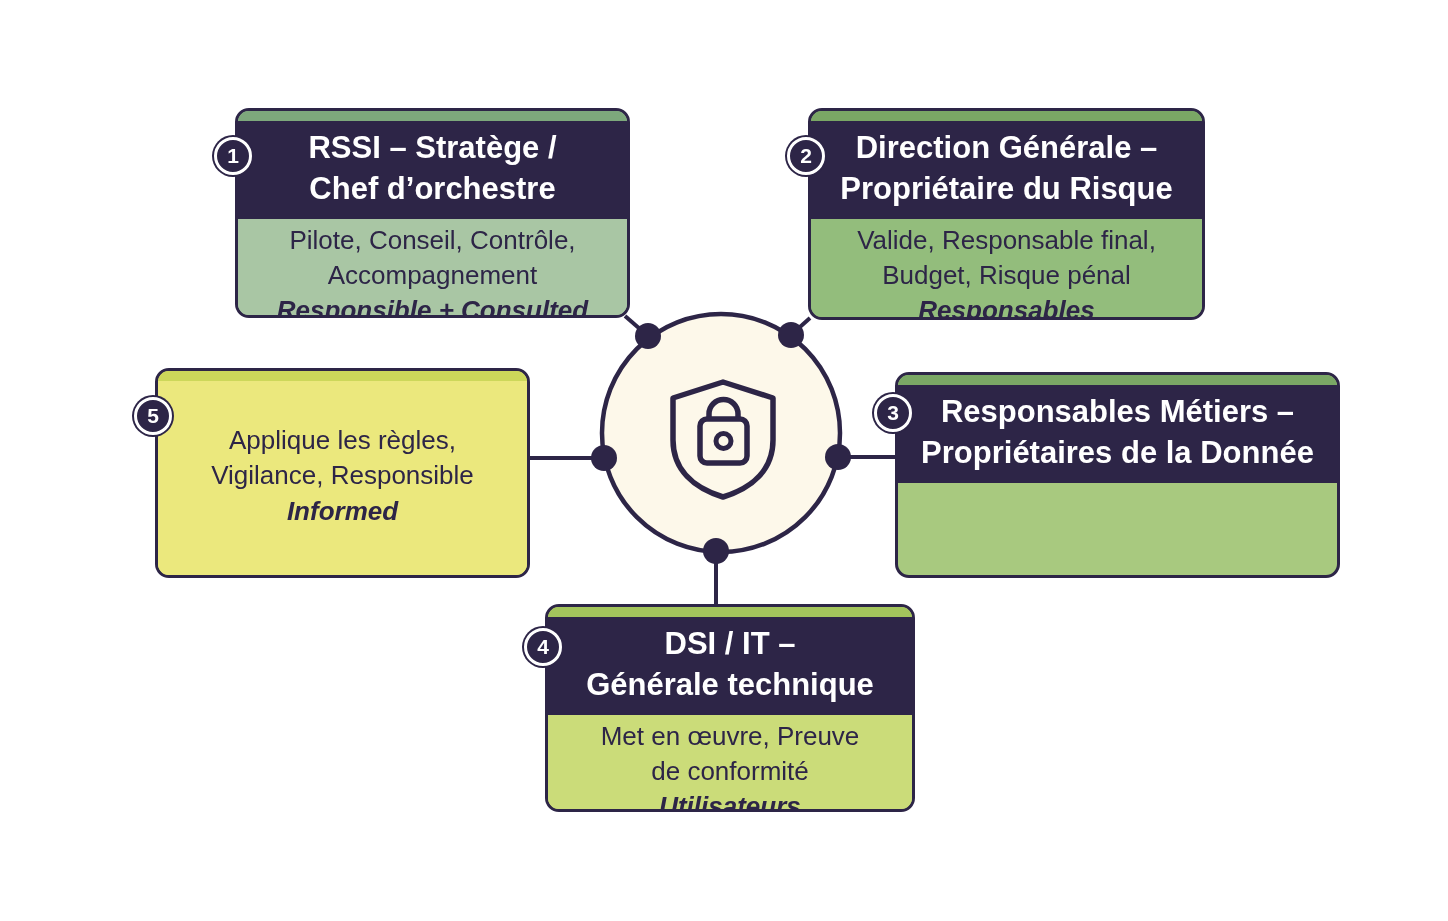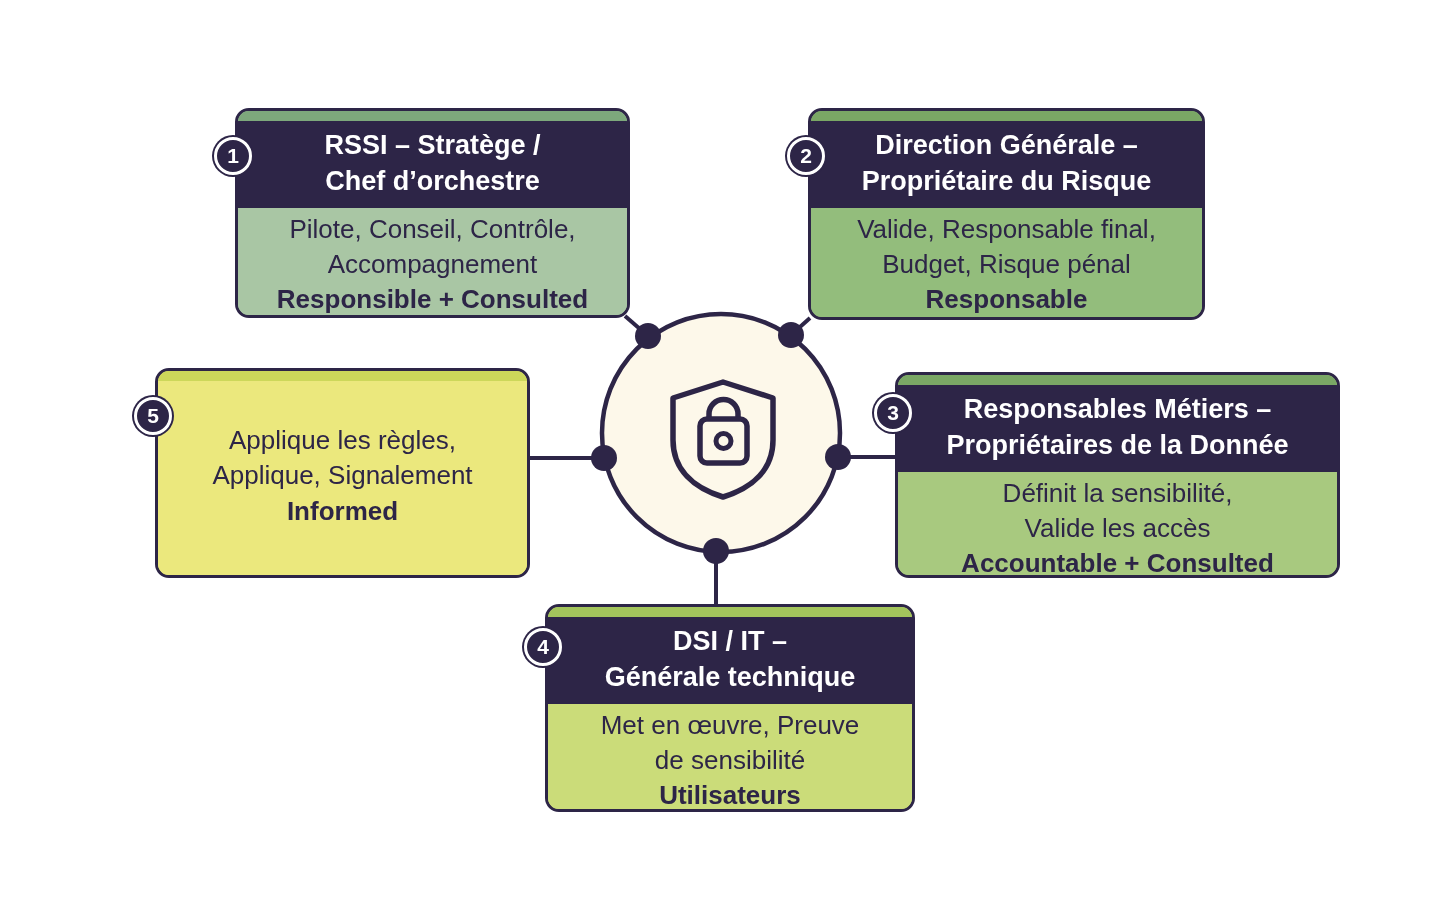--- a/index.html
+++ b/index.html
@@ -20,37 +20,37 @@
     overflow:hidden;
     display:flex;flex-direction:column;
     background:var(--body);
     box-sizing:border-box;
   }
   .strip{height:10px;background:var(--strip);flex:0 0 auto;}
   .header{
     background:var(--ink);
     color:#ffffff;
     font-weight:bold;
-    font-size:27px;line-height:1.32;
+    font-size:31px;line-height:1.32;
     text-align:center;
     padding:7px 10px 9px 10px;
     white-space:pre-line;
     flex:0 0 auto;
   }
   .body{
     flex:1 1 auto;
     background:var(--body);
     color:var(--ink);
     display:flex;flex-direction:column;justify-content:center;align-items:center;
     font-size:26px;line-height:1.35;
     text-align:center;
     padding:4px 8px 8px 8px;
   }
   .desc{white-space:pre-line;}
-  .role{font-weight:bold;}
+  .role{font-weight:bold;font-style:italic;}
   .badge{
     position:absolute;
     left:-21px;top:29px;
     width:38px;height:38px;
     border-radius:50%;
     background:var(--ink);
     border:3px solid #ffffff;
     box-shadow:0 0 0 2px var(--ink);
     color:#ffffff;
     font-weight:bold;font-size:21px;
@@ -113,58 +113,53 @@
 
   <div class="node-wrap n2" style="--ink: #2d2547;">
     <div class="badge">2</div>
     <div class="node" style="--strip: #7aa765; --body: #93bd7c; --ink: #2d2547;">
       <div class="strip"></div>
       <div class="header">Direction Générale –
 Propriétaire du Risque</div>
       <div class="body">
         <div class="desc">Valide, Responsable final,
 Budget, Risque pénal</div>
-        <div class="role">Responsable</div>
+        <div class="role">Responsables</div>
       </div>
     </div>
   </div>
 
   <div class="node-wrap n3" style="--ink: #2d2547;">
     <div class="badge">3</div>
     <div class="node" style="--strip: #7aa765; --body: #a8c97f; --ink: #2d2547;">
       <div class="strip"></div>
       <div class="header">Responsables Métiers –
 Propriétaires de la Donnée</div>
-      <div class="body">
-        <div class="desc">Définit la sensibilité,
-Valide les accès</div>
-        <div class="role">Accountable + Consulted</div>
-      </div>
     </div>
   </div>
 
   <div class="node-wrap n4" style="--ink: #2d2547;">
     <div class="badge">4</div>
     <div class="node" style="--strip: #a3c45c; --body: #cbdc79; --ink: #2d2547;">
       <div class="strip"></div>
       <div class="header">DSI / IT –
 Générale technique</div>
       <div class="body">
         <div class="desc">Met en œuvre, Preuve
-de sensibilité</div>
+de conformité</div>
         <div class="role">Utilisateurs</div>
       </div>
     </div>
   </div>
 
   <div class="node-wrap n5" style="--ink: #2d2547;">
     <div class="badge">5</div>
     <div class="node" style="--strip: #ccd75a; --body: #ebe87d; --ink: #2d2547;">
       <div class="strip"></div>
       <div class="body">
         <div class="desc">Applique les règles,
-Applique, Signalement</div>
+Vigilance, Responsible</div>
         <div class="role">Informed</div>
       </div>
     </div>
   </div>
 
 </div>
 
 </body></html>

